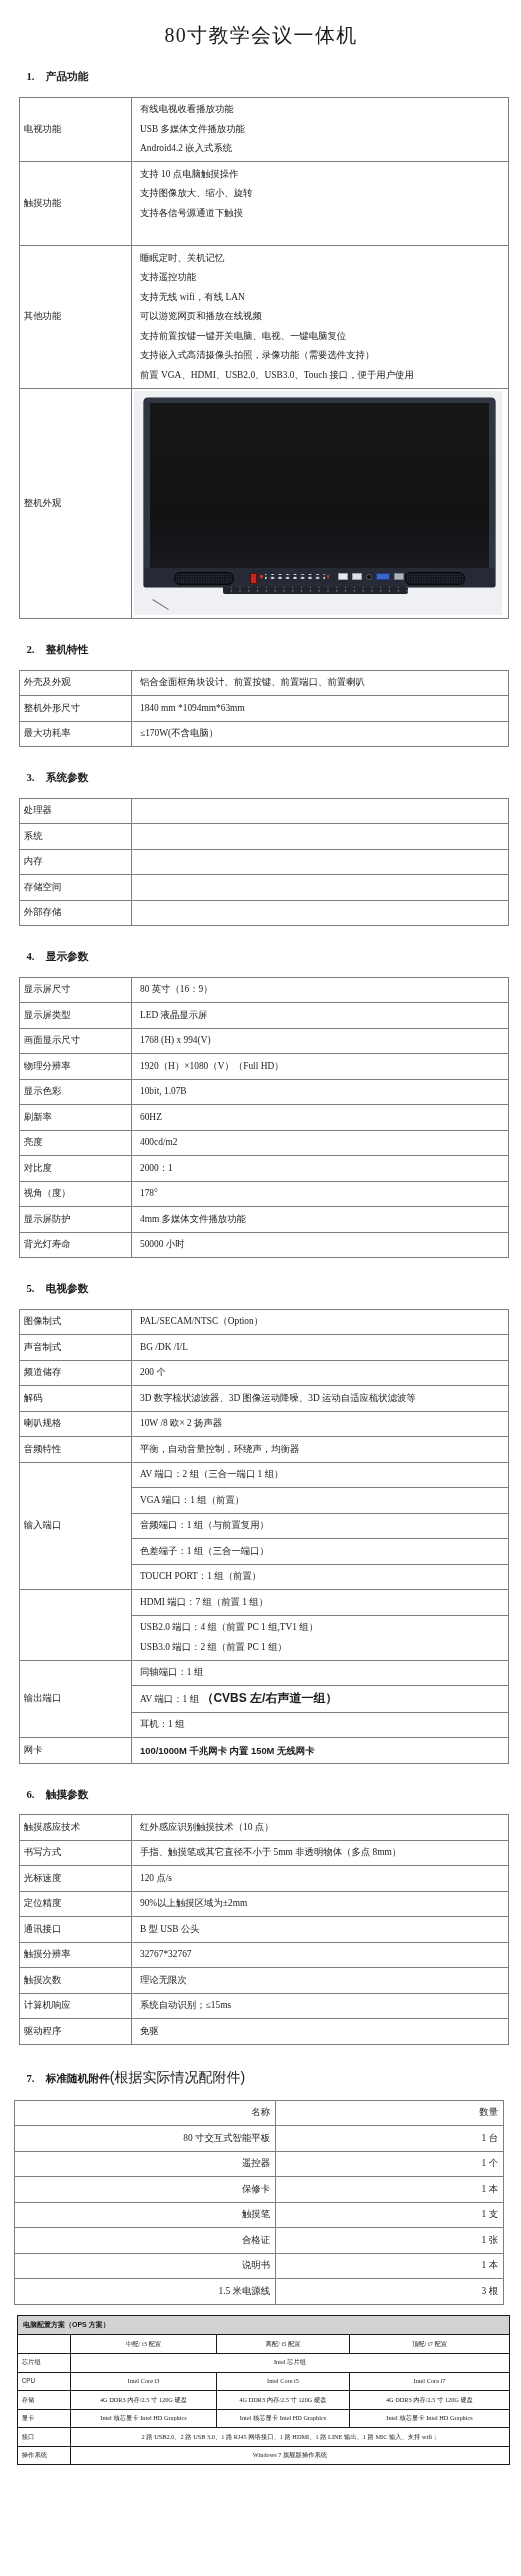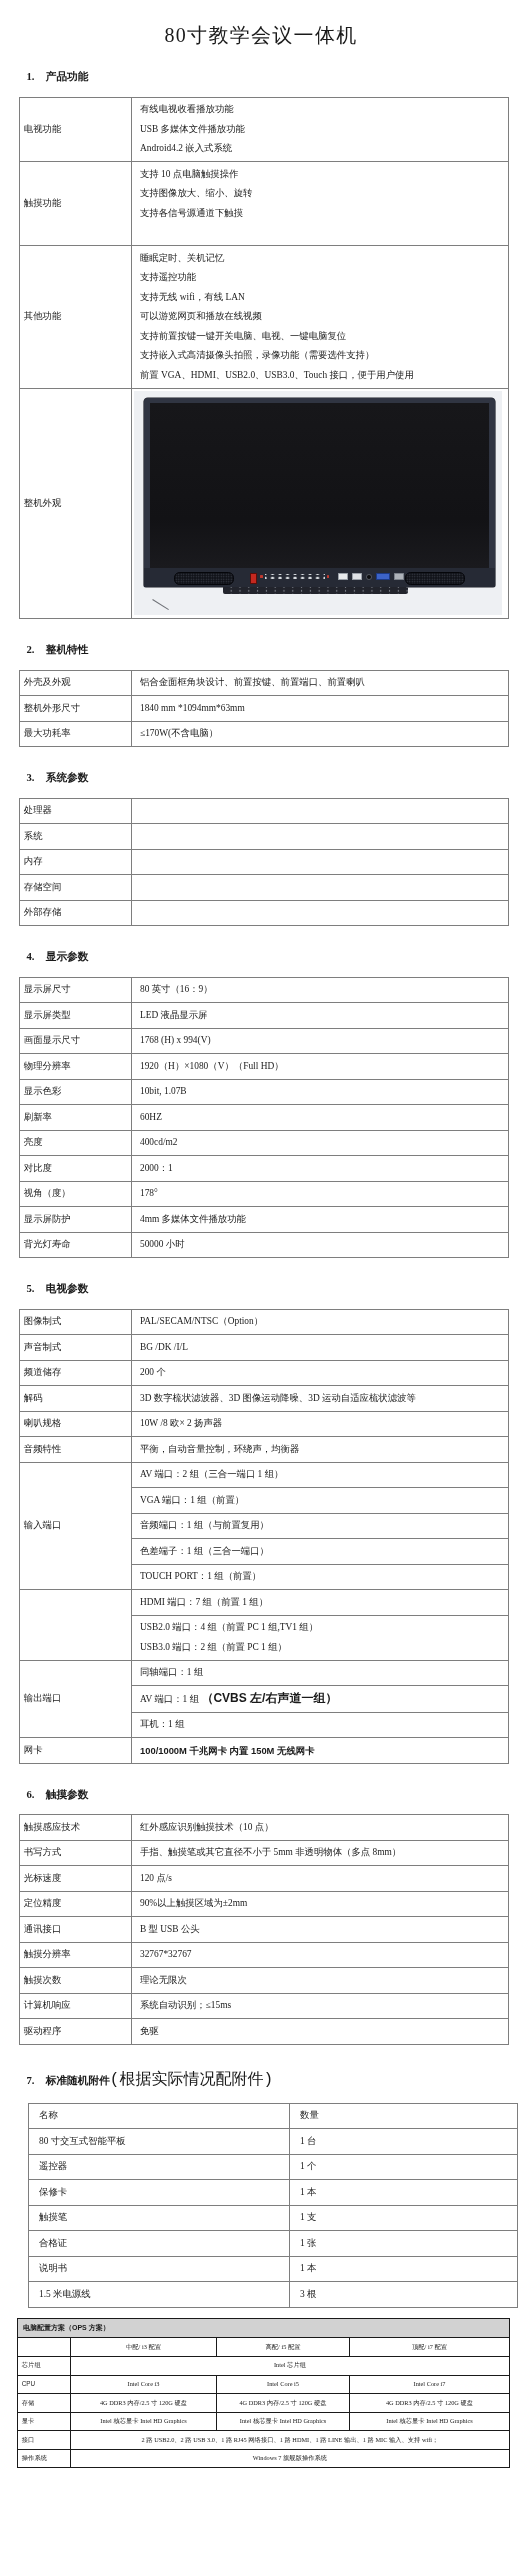--- a/index.html
+++ b/index.html
@@ -24,22 +24,22 @@
     font-size:10.7px;
     font-weight:700;
     font-family:"Liberation Sans","DejaVu Sans",sans-serif;
   }
   .sec-heading .h-num{
     font-family:"Liberation Serif","DejaVu Serif",serif;
     margin-right:11.3px;
   }
   .sec-heading .h-suffix{
     font-weight:400;
-    font-family:Liberation Mono, monospace;
-    font-size:16px;
+    font-family:Liberation Sans, sans-serif;
+    font-size:14px;
   }
   .title-gap{margin-top:21.4px;}
   
   table.spec{
     border-collapse:collapse;
     margin-left:19px;
     width:490px;
     table-layout:fixed;
     border:1.3px solid #3f3f3f;
   }
@@ -55,24 +55,25 @@
     padding-left:3.8px;
     margin-left:16px;
   }
   table.spec .ln{line-height:19.5px;}
   .cell-lines.pad-extra{min-height:78px;}
   .bold-part{font-weight:700;font-family:"Liberation Sans","DejaVu Sans",sans-serif;font-size:12px;}
   td.nic-val{font-weight:700;font-family:"Liberation Sans","DejaVu Sans",sans-serif;font-size:9px;}
   
   table.acc{
     border-collapse:collapse;
-    margin-left:28px;
+    margin-left:14px;
     width:490px;
     table-layout:fixed;
     border:1.3px solid #3f3f3f;
+    text-align:right;
   }
   table.acc td{
     border:1.3px solid #7e7e7e;
     font-size:9.4px;
     line-height:19.5px;
     padding:2.5px 5px 2.5px 10px;
     vertical-align:middle;
   }
   table.acc td.c1{width:245px;}
   

